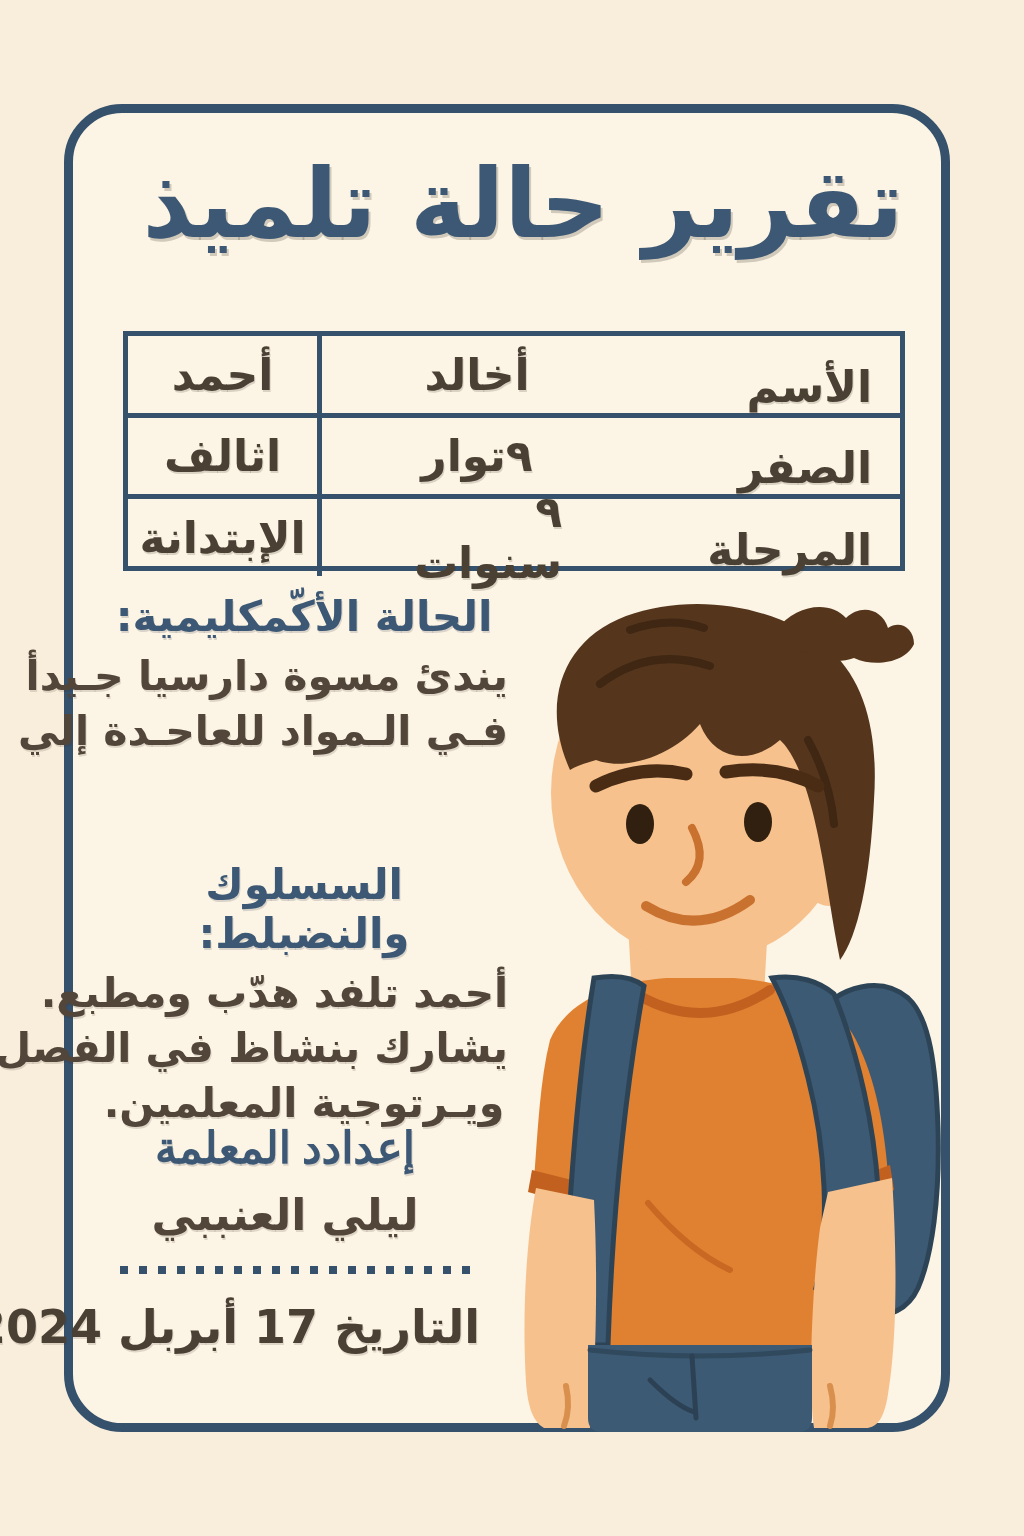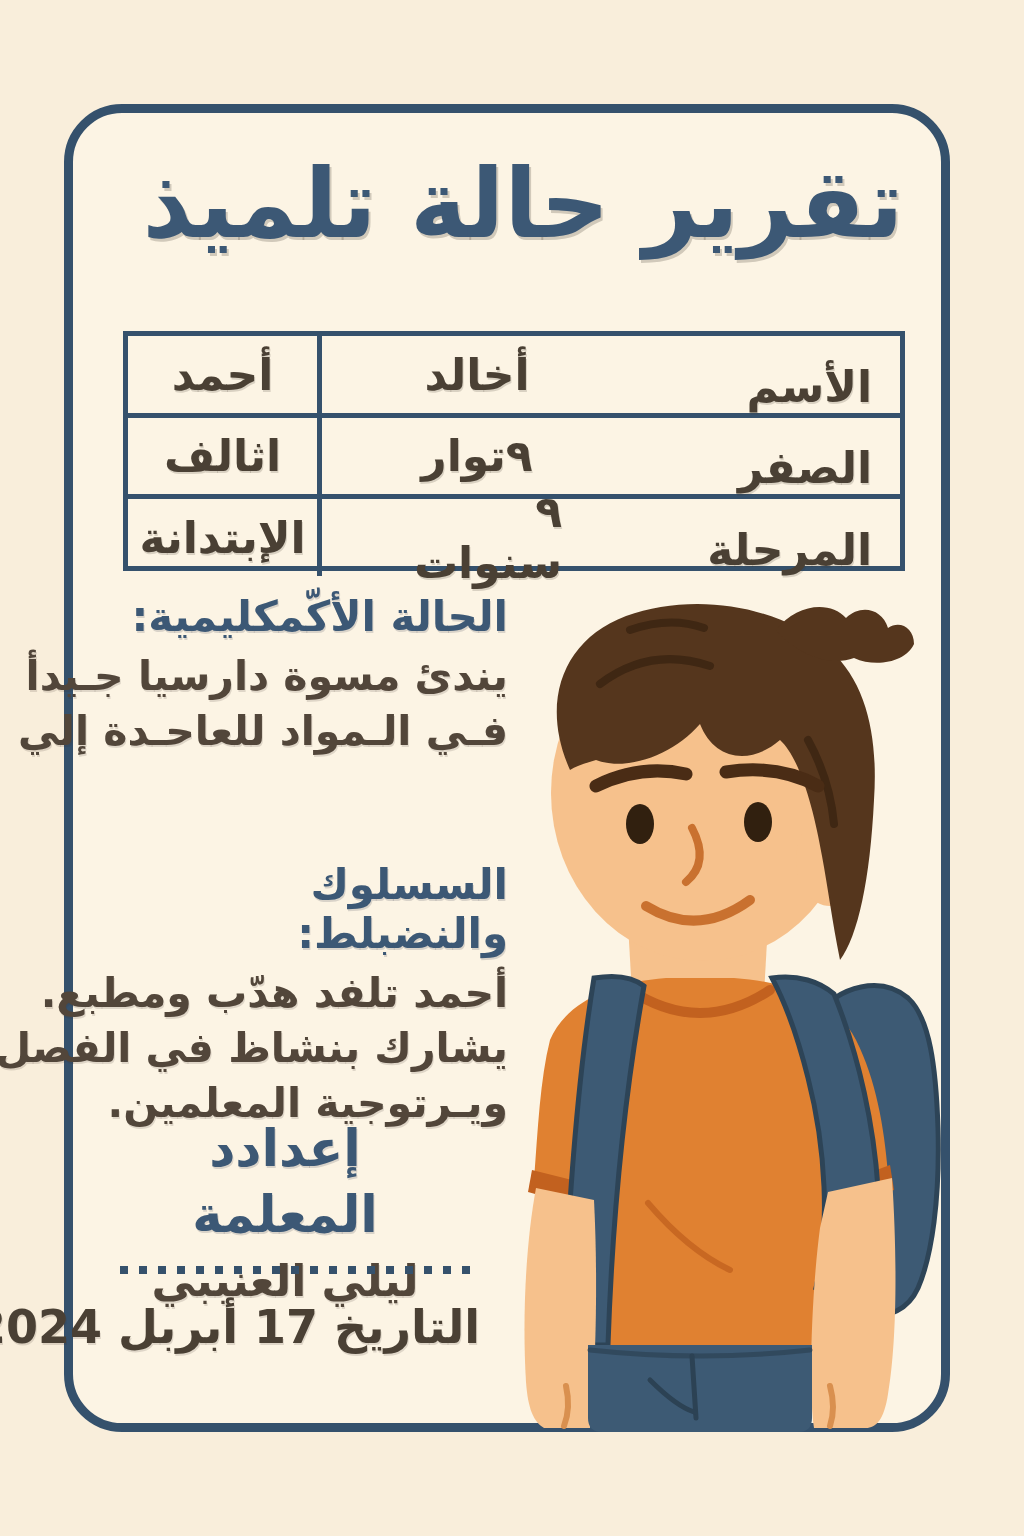--- a/index.html
+++ b/index.html
@@ -58,37 +58,37 @@
     display:flex;align-items:center;justify-content:center;
     font-size:44px;font-weight:bold;color:var(--tabletext);
     text-shadow:1px 2px 0 rgba(60,50,40,.18);
     text-align:right;
   }
   .t-value2{
     font-size:44px;font-weight:bold;color:var(--tabletext);
     text-shadow:1px 2px 0 rgba(60,50,40,.18);
   }
   
-  .section{position:absolute;left:100px;width:408px;text-align:right;}
+  .section{position:absolute;left:100px;width:408px;text-align:center;}
   .sec-heading{
     font-size:42px;font-weight:bold;color:var(--blue);
     text-shadow:1px 2px 0 rgba(60,60,80,.18);margin-bottom:8px;
   }
   .sec-line{
     font-size:41px;font-weight:bold;color:var(--brown);
     line-height:55px;white-space:nowrap;
     text-shadow:1px 2px 0 rgba(60,50,40,.15);
   }
   #section-academic{top:592px;}
   #section-behavior{top:860px;}
   .signature{
     position:absolute;left:112px;top:1116px;width:346px;text-align:center;
   }
-  .sig-prepared{font-size:51px;font-weight:bold;color:var(--blue);line-height:66px;
-    text-shadow:1px 2px 0 rgba(60,60,80,.18);}
+  .sig-prepared{font-size:44px;font-weight:bold;color:var(--blue);line-height:66px;
+    text-shadow:1px 2px 0 rgba(60,60,80,.18);font-family:Liberation Serif, serif;}
   .sig-name{font-size:44px;font-weight:bold;color:var(--brown);line-height:66px;
     text-shadow:1px 2px 0 rgba(60,50,40,.15);}
   .dotted-line{
     position:absolute;left:120px;top:1266px;width:356px;height:8px;
     background:repeating-linear-gradient(90deg,var(--line) 0 8px,transparent 8px 19px);
   }
   .date-line{
     position:absolute;left:98px;top:1300px;width:382px;text-align:right;
     font-size:46px;font-weight:bold;color:var(--tabletext);white-space:nowrap;
     text-shadow:1px 2px 0 rgba(60,50,40,.15);

